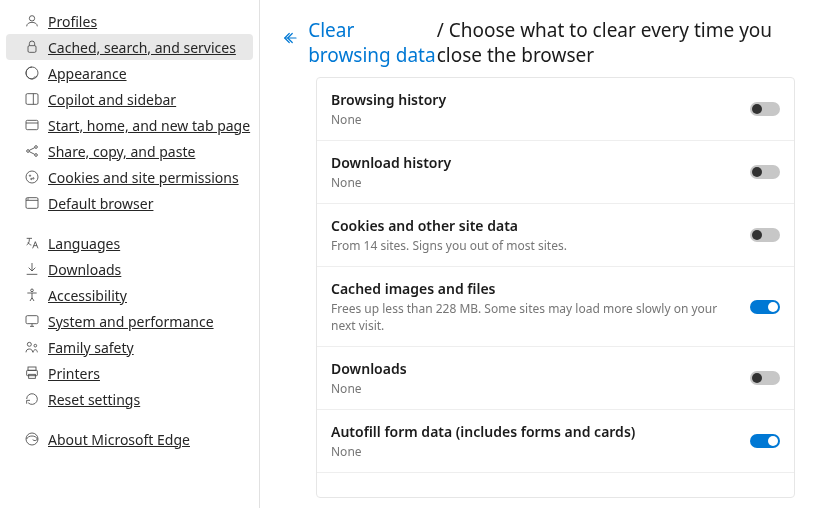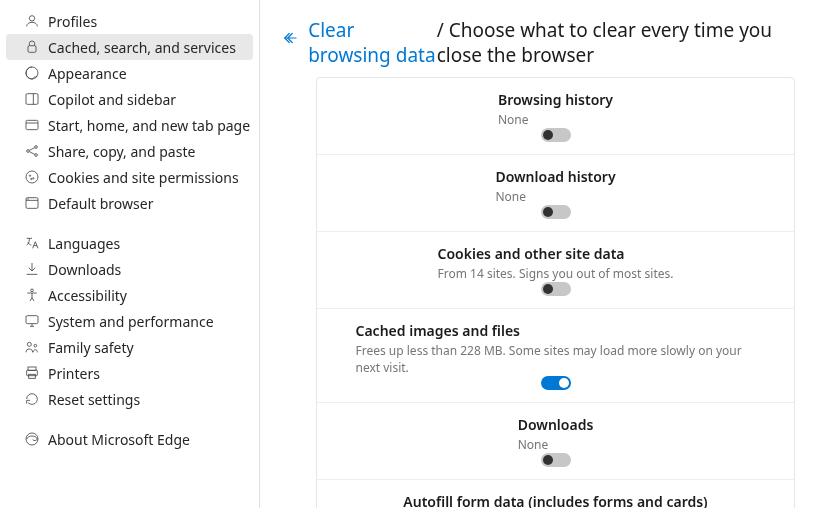--- a/index.html
+++ b/index.html
@@ -25,20 +25,21 @@
   .sidebar-item {
     display: flex;
     align-items: center;
     height: 26px;
     padding: 0 12px 0 42px;
     margin: 0 6px;
     border-radius: 4px;
     cursor: pointer;
     color: #262626;
     font-size: 14px;
+    text-decoration: underline;
   }
   .sidebar-item.active { background: #e8e8e8; }
   .sidebar-item .icon {
     width: 16px; height: 16px;
     margin-left: -24px; margin-right: 8px;
     display: inline-flex; align-items: center; justify-content: center;
     color: #4a4a4a;
   }
   .sidebar-item .icon svg { width: 16px; height:16px; stroke:#4a4a4a; fill:none; stroke-width:1.3; }
   .sidebar-item span.label { white-space: nowrap; }
@@ -68,21 +69,20 @@
     margin-top: 10px;
     margin-left: 36px;
     border: 1px solid #e6e6e6;
     border-radius: 4px;
     background:#fff;
   }
   .row {
     display:flex; align-items:center; justify-content:space-between;
     padding: 12px 14px;
     border-bottom: 1px solid #eeeeee;
-    flex-direction: column;
   }
   .row:last-child { border-bottom:none; }
   .row-text { display:flex; flex-direction:column; gap:2px; max-width: 400px; }
   .row-title { font-size:14px; font-weight:600; color:#1b1b1b; }
   .row-desc { font-size:12px; color:#767676; }
   .toggle {
     width: 30px; height: 14px; border-radius: 8px;
     background:#c7c7c7; position:relative; cursor:pointer;
     flex-shrink:0;
   }

